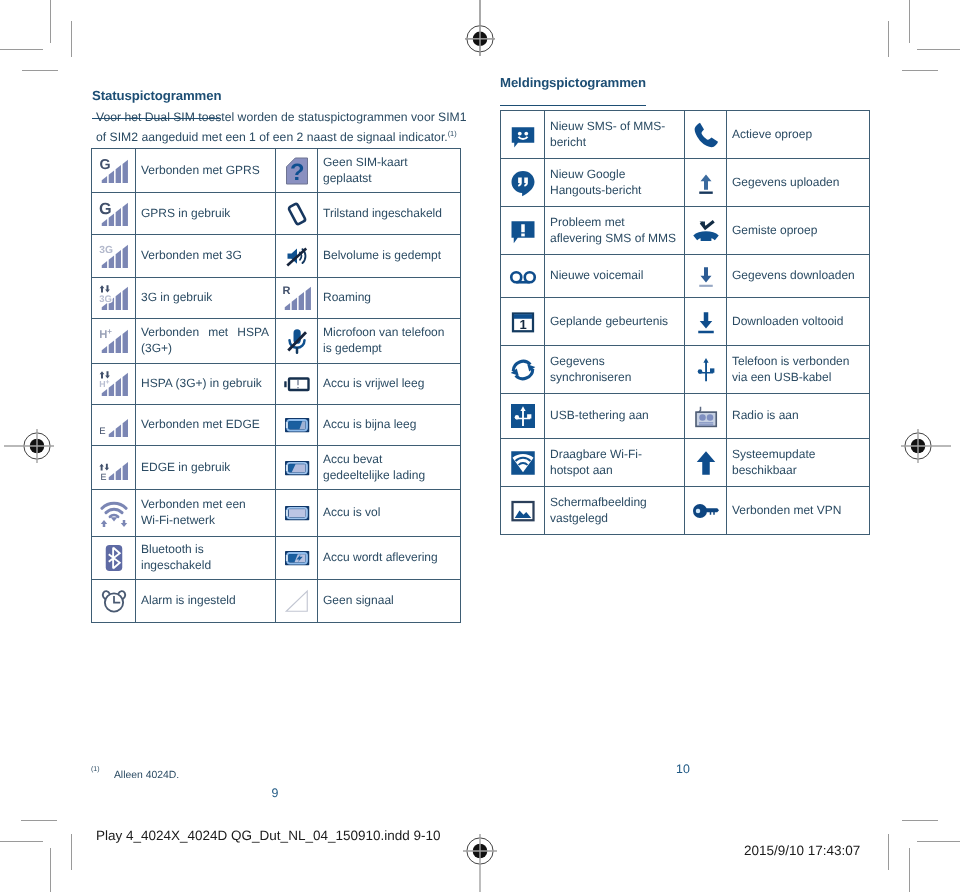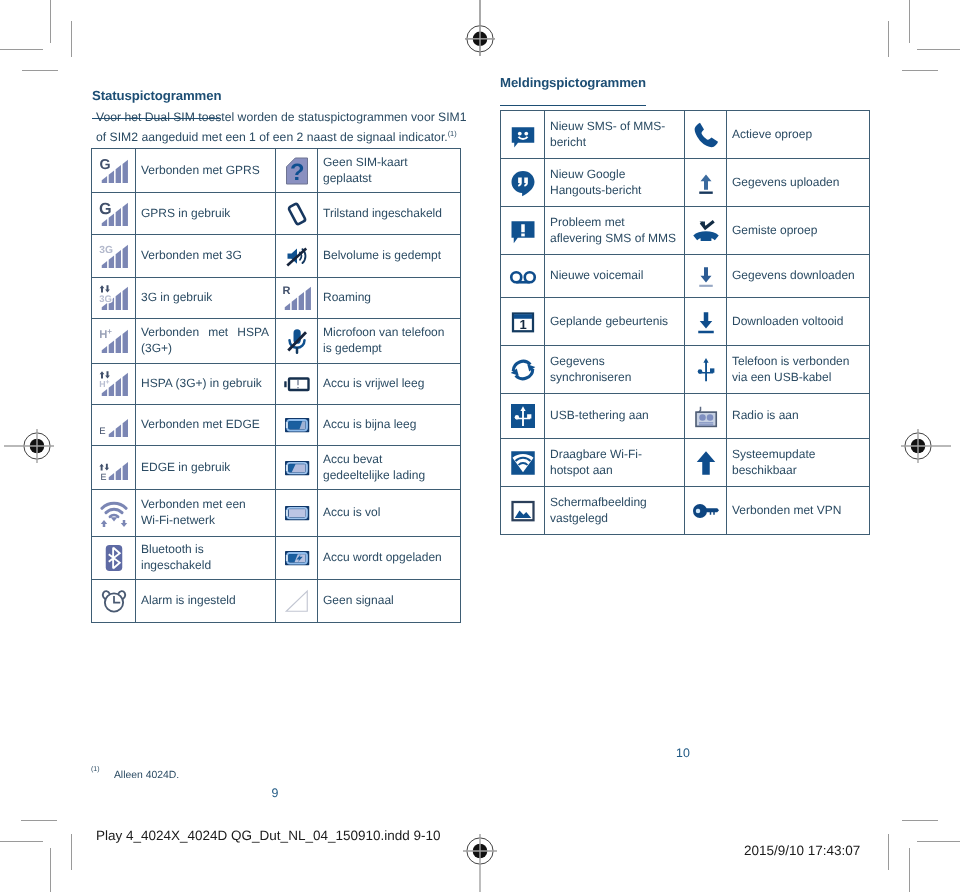--- a/index.html
+++ b/index.html
@@ -336,21 +336,21 @@
           </td>
           <td class="ic"><svg class="ic-svg" viewBox="0 0 24 24" width="30" height="30" xmlns="http://www.w3.org/2000/svg">
               <rect x="2.4" y="6.4" width="19.4" height="11.4" rx="0.6" fill="#10386a"></rect>
    <rect x="4.2" y="7.9" width="15.7" height="8.4" rx="2.1" fill="none" stroke="#8fbcec" stroke-width="1.6"></rect>
    <rect x="5.3" y="8.9" width="13.5" height="6.4" fill="#1a5fa0"></rect>
    <rect x="3.1" y="9.6" width="1.6" height="4.8" rx="0.3" fill="#cfe0f2"></rect>
    <path d="M12.6 8.9 L18.8 8.9 L18.8 15.3 L10.0 15.3 Z" fill="#b6c1e0"></path>
    <path d="M14.9 8.9 L11.6 13.1 L13.8 13.1 L12.6 15.4 L16.6 11.0 L14.2 11.0 Z" fill="#1a5fa0"></path>
             </svg></td>
           <td class="lb">
-            <span class="ln">Accu wordt opgeladen</span>
+            <span class="ln">Accu wordt aflevering</span>
           </td>
         </tr>
         <tr style="height:43px">
           <td class="ic"><svg class="ic-svg" viewBox="0 0 24 24" width="30" height="30" xmlns="http://www.w3.org/2000/svg">
               <g fill="none" stroke="#4a5a72" stroke-width="1.5">
      <path d="M8.6 6.3 C7.4 3.6 4.6 3.4 3.4 5.6 C2.3 7.7 3.8 10.1 5.6 10.6"></path>
      <path d="M15.4 6.3 C16.6 3.6 19.4 3.4 20.6 5.6 C21.7 7.7 20.2 10.1 18.4 10.6"></path>
      <circle cx="12" cy="13.2" r="7.3"></circle>
      <path d="M12 7.9 L12 13.3 L17.0 13.3" stroke-width="1.4" stroke-linecap="butt"></path>
    </g>
@@ -563,17 +563,17 @@
           </td>
         </tr>
       </tbody>
     </table>
 
   <div class="fn" style="left:91px;top:769px;">
     <sup class="mk">(1)</sup>
     <span>Alleen 4024D.</span>
   </div>
   <div class="pageno" style="left:248px;top:786px;width:54px;">9</div>
-  <div class="pageno" style="left:656px;top:746px;width:54px;">10</div>
+  <div class="pageno" style="left:656px;top:762px;width:54px;">10</div>
 
   <div class="footline" style="left:96px;top:828px;">Play 4_4024X_4024D QG_Dut_NL_04_150910.indd   9-10</div>
   <div class="footline" style="left:744px;top:843px;">2015/9/10   17:43:07</div>
 </div>
 
 </body></html>

